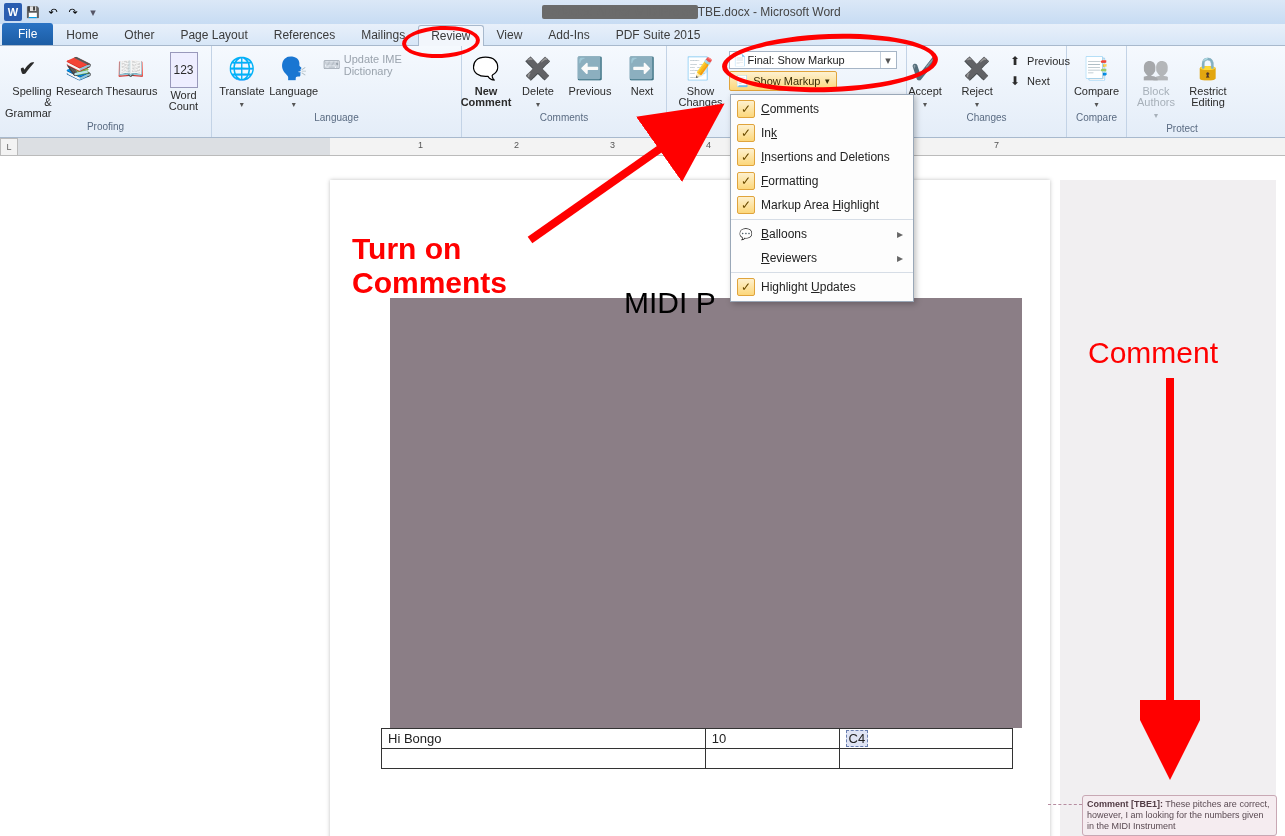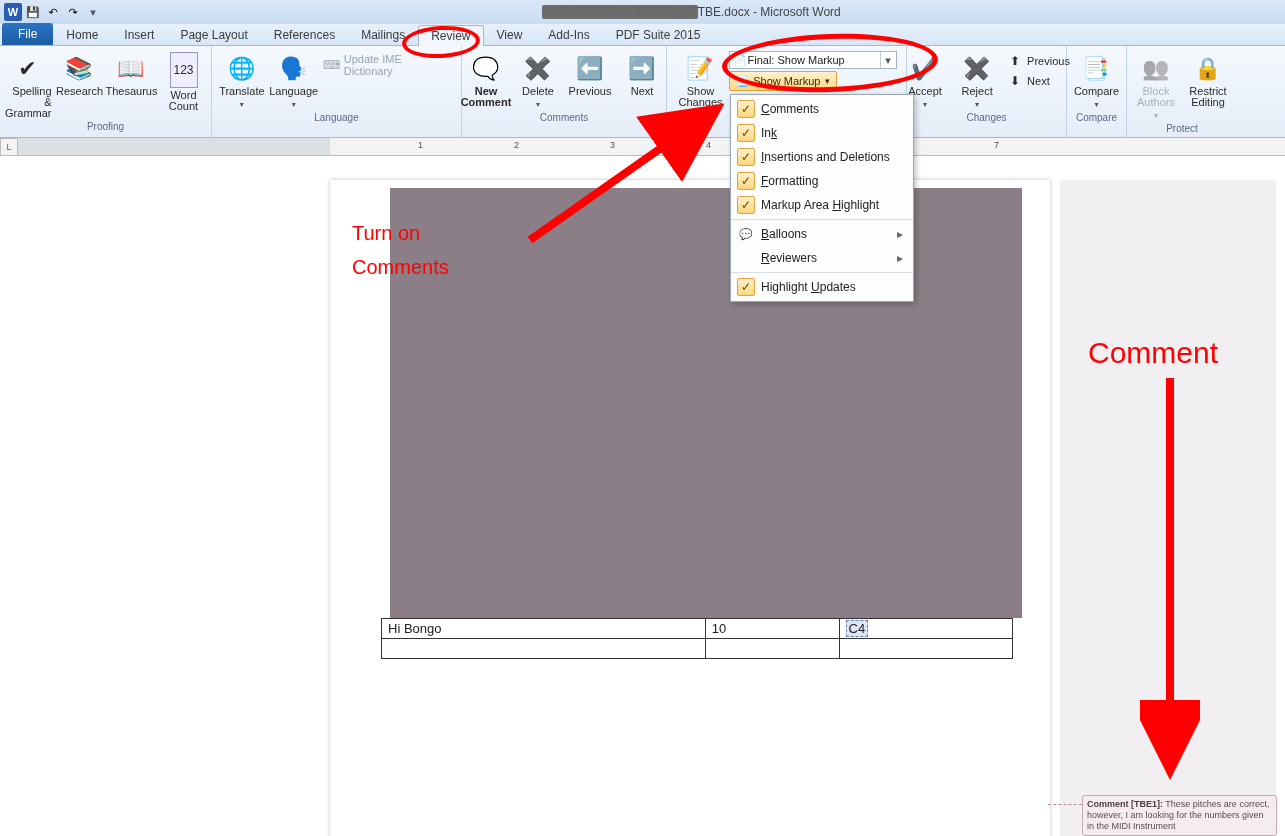--- a/index.html
+++ b/index.html
@@ -80,21 +80,21 @@
     <div class="q" style="color:#556;">▾</div>
   </div>
   <div class="title">
     <span style="background:#6b6b6b;color:#6b6b6b;border-radius:2px;">Redacted Author MIDIProject</span><span>TBE.docx  -  Microsoft Word</span>
   </div>
 </div>
 
 <div class="tabsrow">
   <div class="file-tab">File</div>
   <div class="tab">Home</div>
-  <div class="tab">Insert</div>
+  <div class="tab">Other</div>
   <div class="tab">Page Layout</div>
   <div class="tab">References</div>
   <div class="tab">Mailings</div>
   <div class="tab active">Review</div>
   <div class="tab">View</div>
   <div class="tab">Add-Ins</div>
   <div class="tab">PDF Suite 2015</div>
 </div>
 
 <div class="ribbon">
@@ -299,20 +299,23 @@
       <span class="num" style="left:184px;">2</span>
       <span class="num" style="left:280px;">3</span>
       <span class="num" style="left:376px;">4</span>
       <span class="num" style="left:472px;">5</span>
       <span class="num" style="left:568px;">6</span>
       <span class="num" style="left:664px;">7</span>
     </div>
   </div>
   <div class="canvas">
     <div class="page" style="height:820px;">
+      <div class="page-head">
+        <h1>MIDI P</h1>
+      </div>
       <div class="redacted"></div>
       <table class="tbl">
         <tbody>
             <tr>
           <td>Hi Bongo</td>
           <td>10</td>
           <td><span class="hl">C4</span></td>
         </tr>
         <tr>
           <td></td>
@@ -336,21 +339,21 @@
 <div class="circle2"></div>
 
 <svg class="arrow-svg" style="left:350px; top:90px; width:390px; height:170px;">
   <defs>
       <marker id="ah1" markerWidth="12" markerHeight="12" refX="9" refY="5" orient="auto">
         <path d="M0,0 L10,5 L0,10 z" fill="#ff0000"></path>
       </marker>
     </defs>
   <line x1="180" y1="150" x2="368" y2="18" stroke="#ff0000" stroke-width="8" marker-end="url(#ah1)"></line>
 </svg>
-<div class="anno" style="left:352px; top:216px; font-size:20px; line-height:34px; white-space:pre-line;">Turn on
+<div class="anno" style="left:352px; top:232px; font-size:30px; line-height:34px; white-space:pre-line;font-weight:bold;">Turn on
 Comments</div>
 
 <svg class="arrow-svg" style="left:1140px; top:370px; width:60px; height:420px;">
   <defs>
       <marker id="ah2" markerWidth="12" markerHeight="12" refX="9" refY="5" orient="auto">
         <path d="M0,0 L10,5 L0,10 z" fill="#ff0000"></path>
       </marker>
     </defs>
   <line x1="30" y1="8" x2="30" y2="402" stroke="#ff0000" stroke-width="8" marker-end="url(#ah2)"></line>
 </svg>

